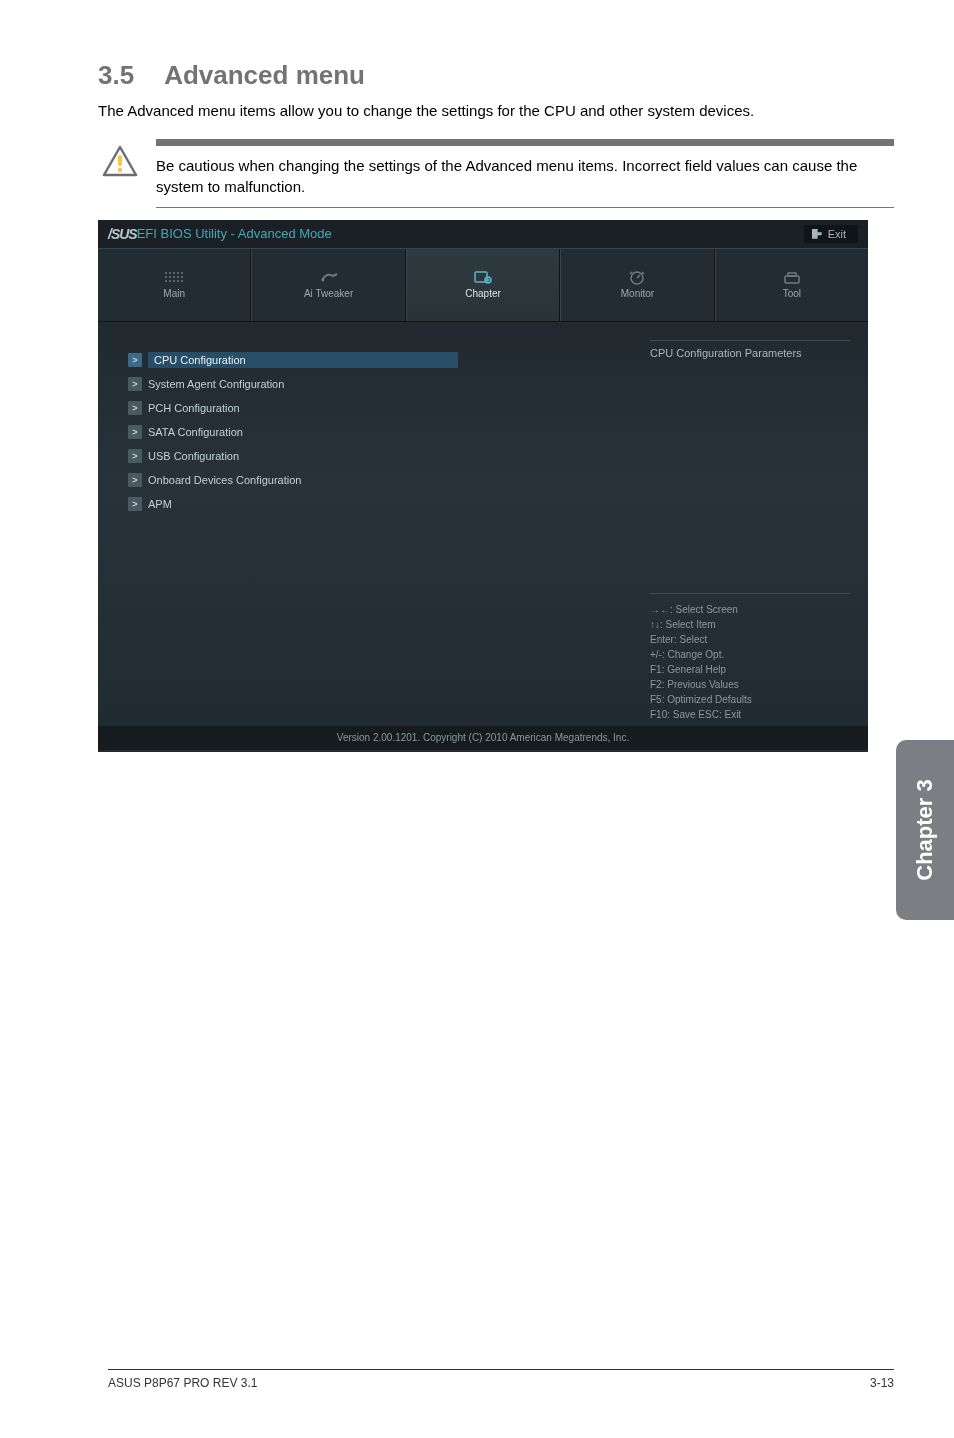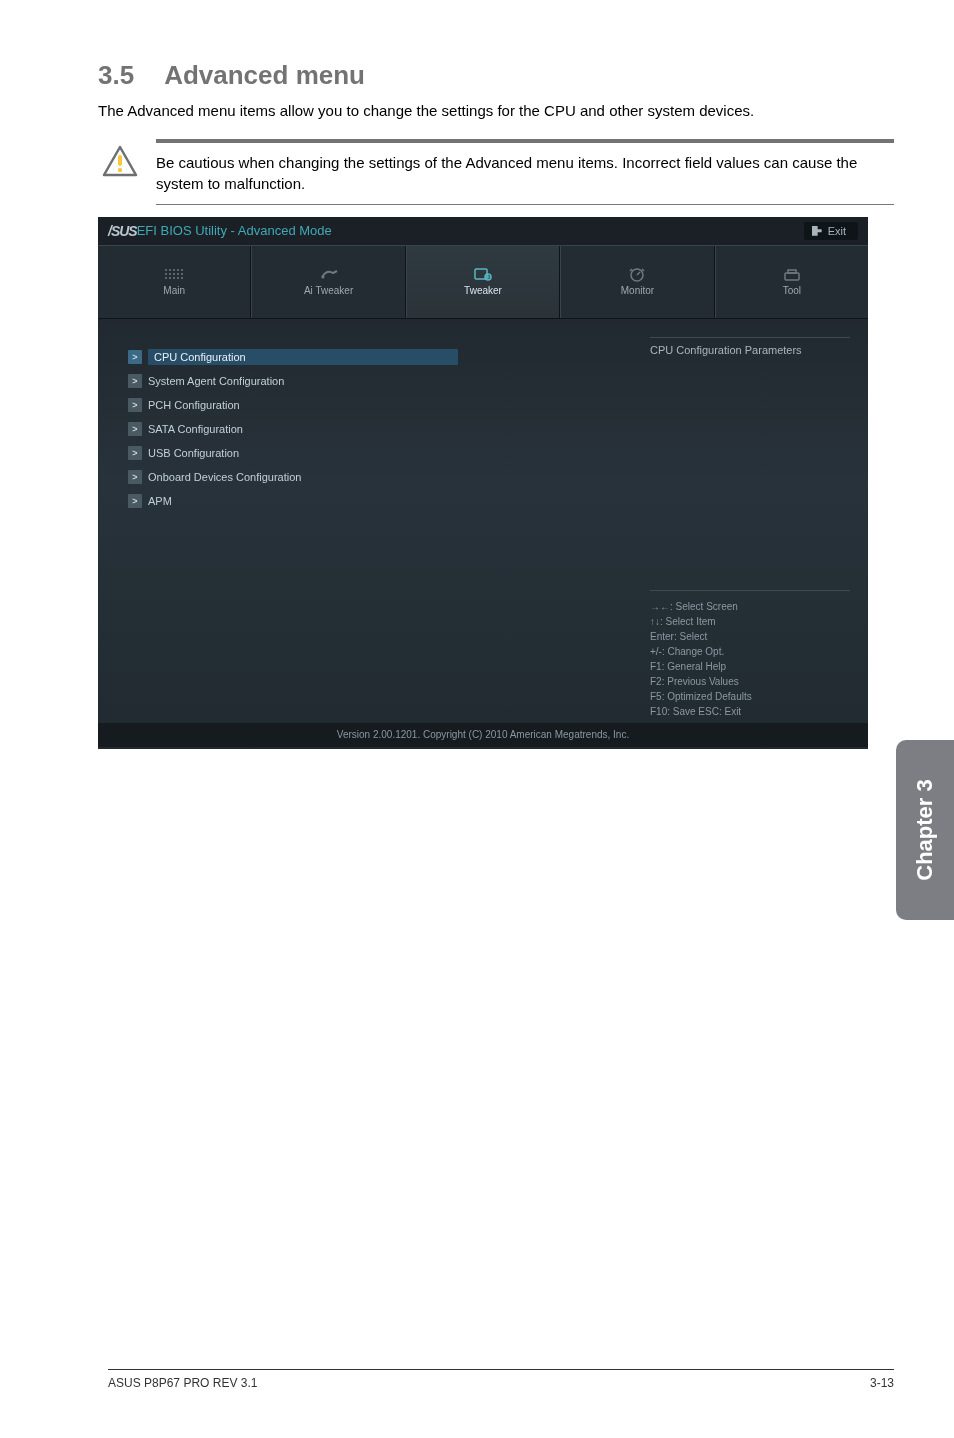--- a/index.html
+++ b/index.html
@@ -34,21 +34,21 @@
   }
   .warning-icon-col {
     width: 44px;
     flex-shrink: 0;
     display: flex;
     justify-content: center;
     padding-top: 6px;
   }
   .warning-text-col {
     flex: 1;
-    border-top: 4px solid #737373;
+    border-top: 7px solid #737373;
     border-bottom: 1px solid #777;
     padding: 10px 0;
   }
   .warning-text {
     font-size: 15px;
     color: #000;
     line-height: 1.35;
   }
   
   .bios-box {
@@ -301,21 +301,21 @@
         <span class="tab-label">Ai  Tweaker</span>
       </div>
       <div class="tab active">
         <span class="tab-icon">
           <svg width="20" height="14">
               <rect x="2" y="2" width="12" height="10" rx="1" fill="none" stroke="#58b6c4" stroke-width="1.5"></rect>
               <circle cx="15" cy="10" r="3" fill="none" stroke="#58b6c4" stroke-width="1.5"></circle>
               <path d="M15 10 l2 0 M15 10 l0 -2 M15 10 l-2 0 M15 10 l0 2" stroke="#58b6c4" stroke-width="1"></path>
             </svg>
         </span>
-        <span class="tab-label">Tweaker</span>
+        <span class="tab-label">Chapter</span>
       </div>
       <div class="tab">
         <span class="tab-icon">
           <svg width="20" height="16">
               <circle cx="10" cy="9" r="6" fill="none" stroke="#6e7a80" stroke-width="1.5"></circle>
               <line x1="10" y1="9" x2="13" y2="6" stroke="#6e7a80" stroke-width="1.5"></line>
               <line x1="5" y1="3" x2="3" y2="5" stroke="#6e7a80" stroke-width="1.5"></line>
               <line x1="15" y1="3" x2="17" y2="5" stroke="#6e7a80" stroke-width="1.5"></line>
             </svg>
         </span>

